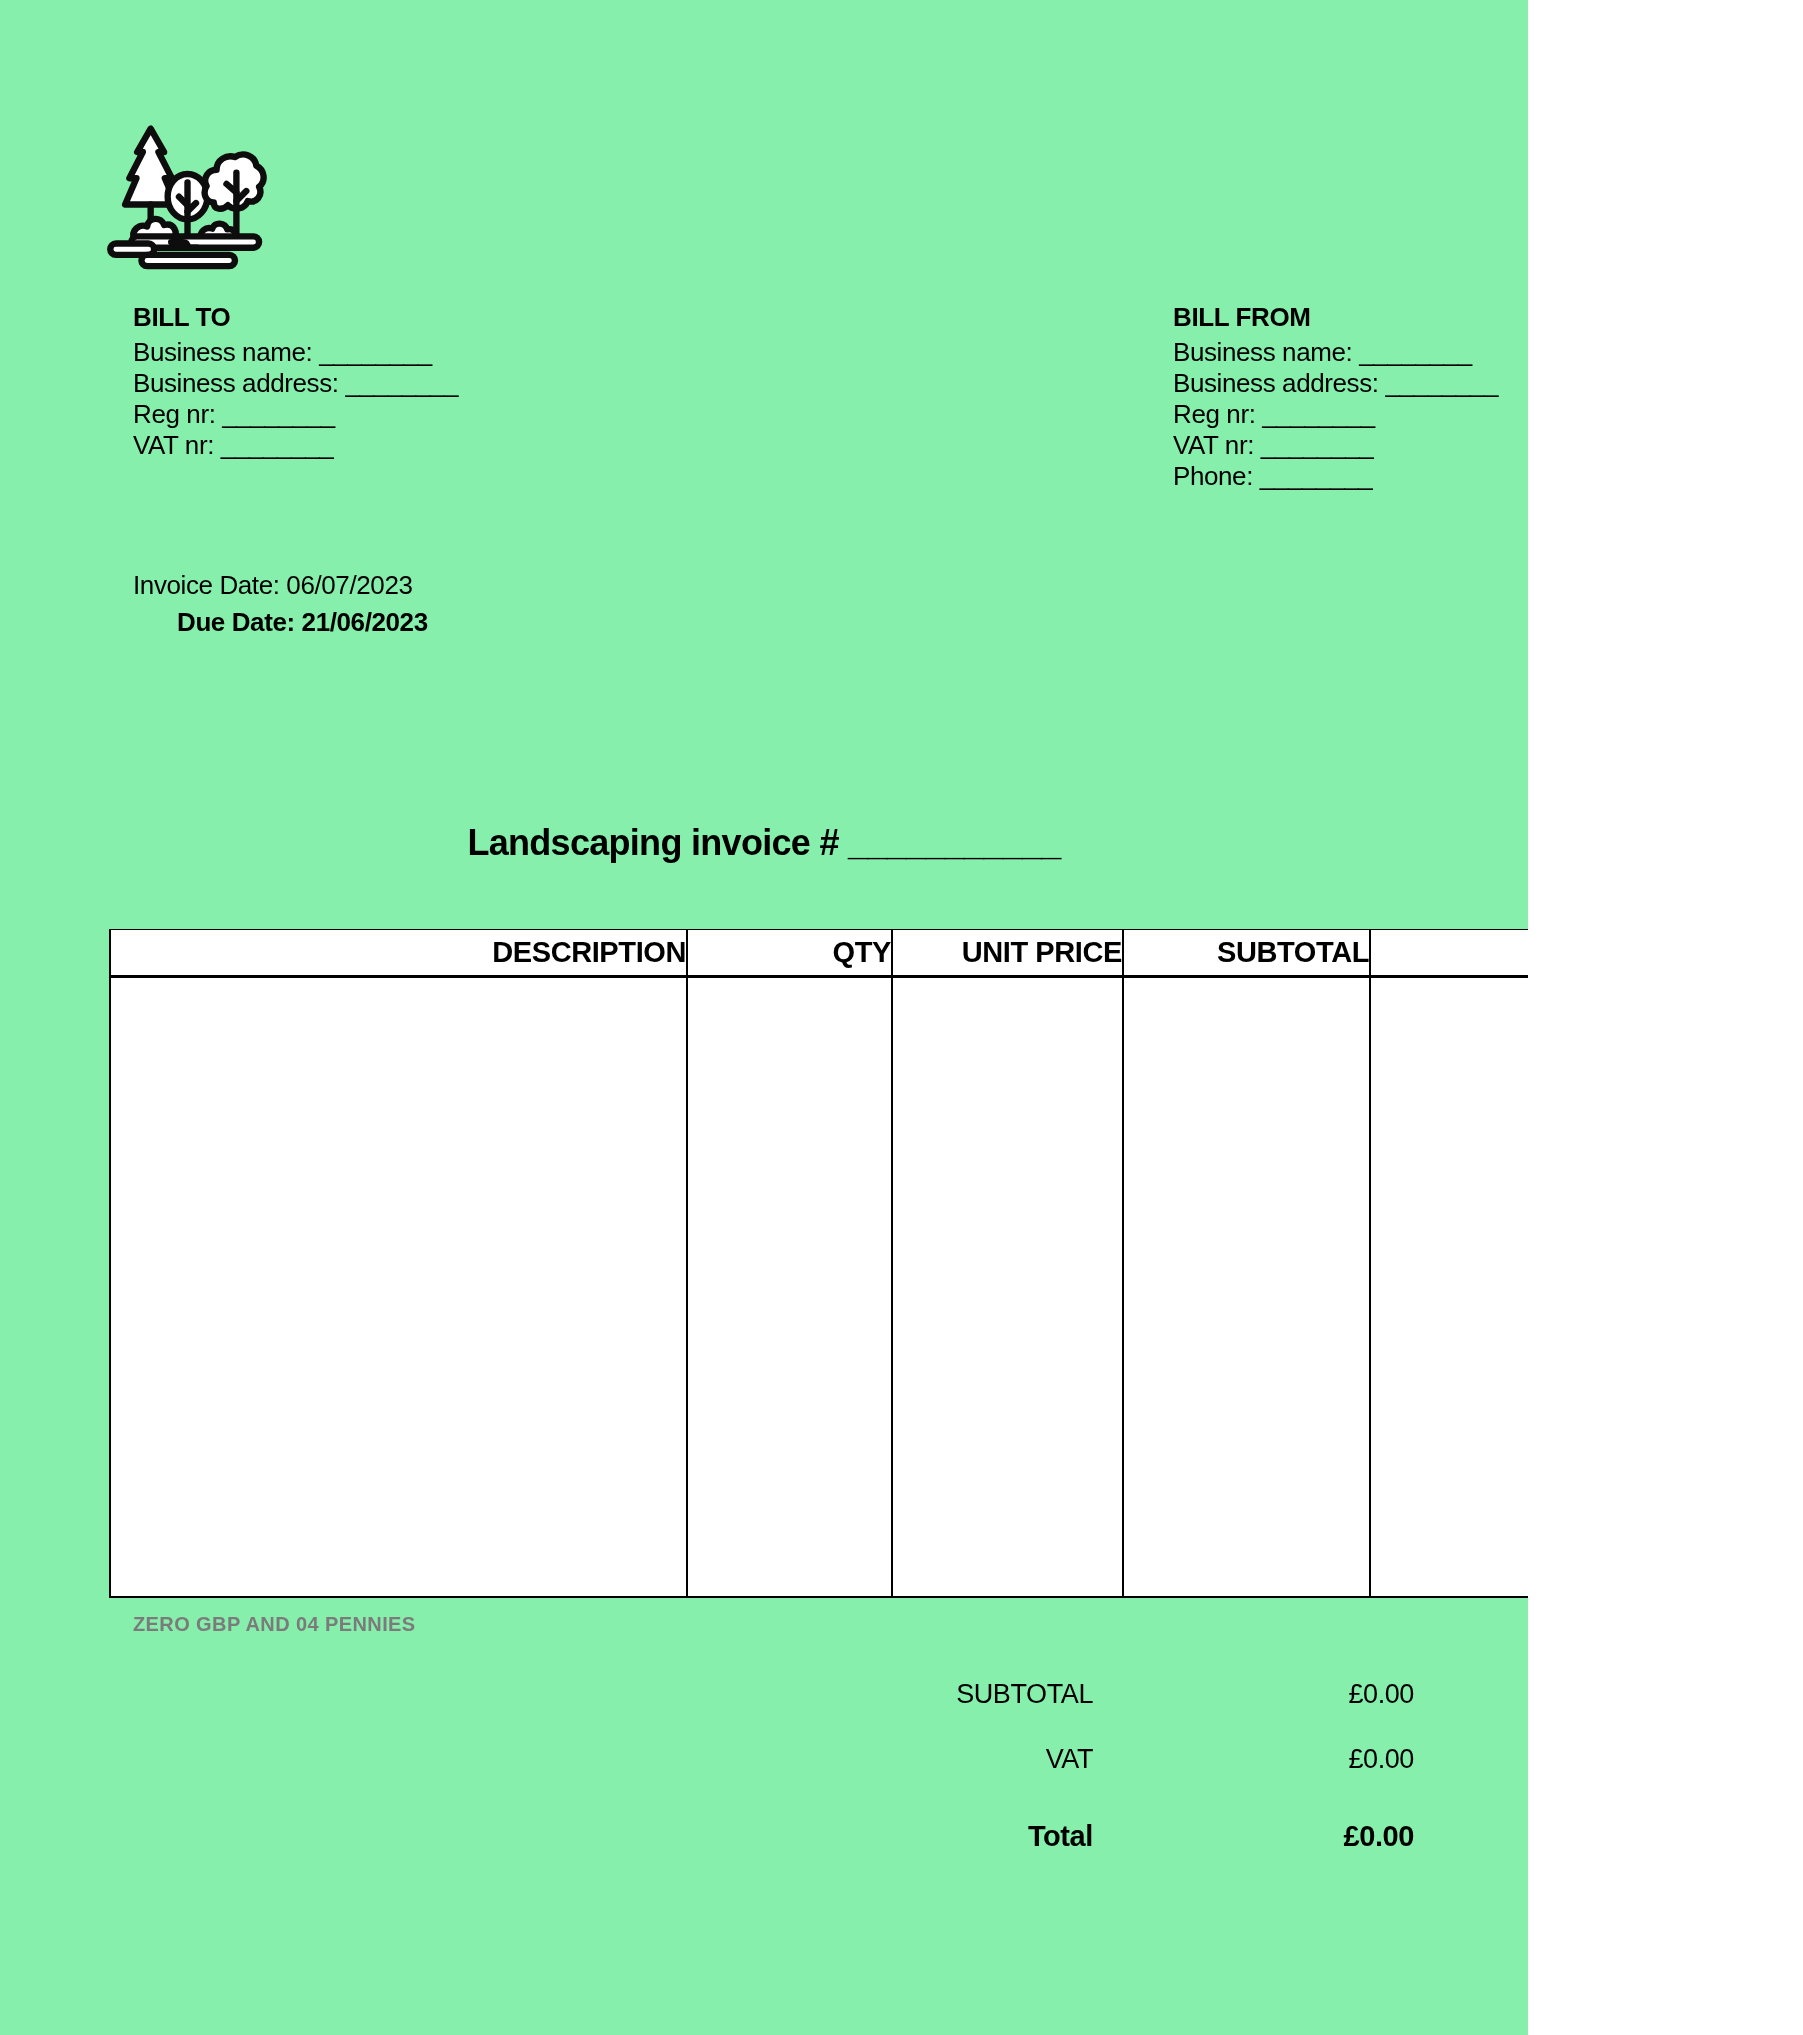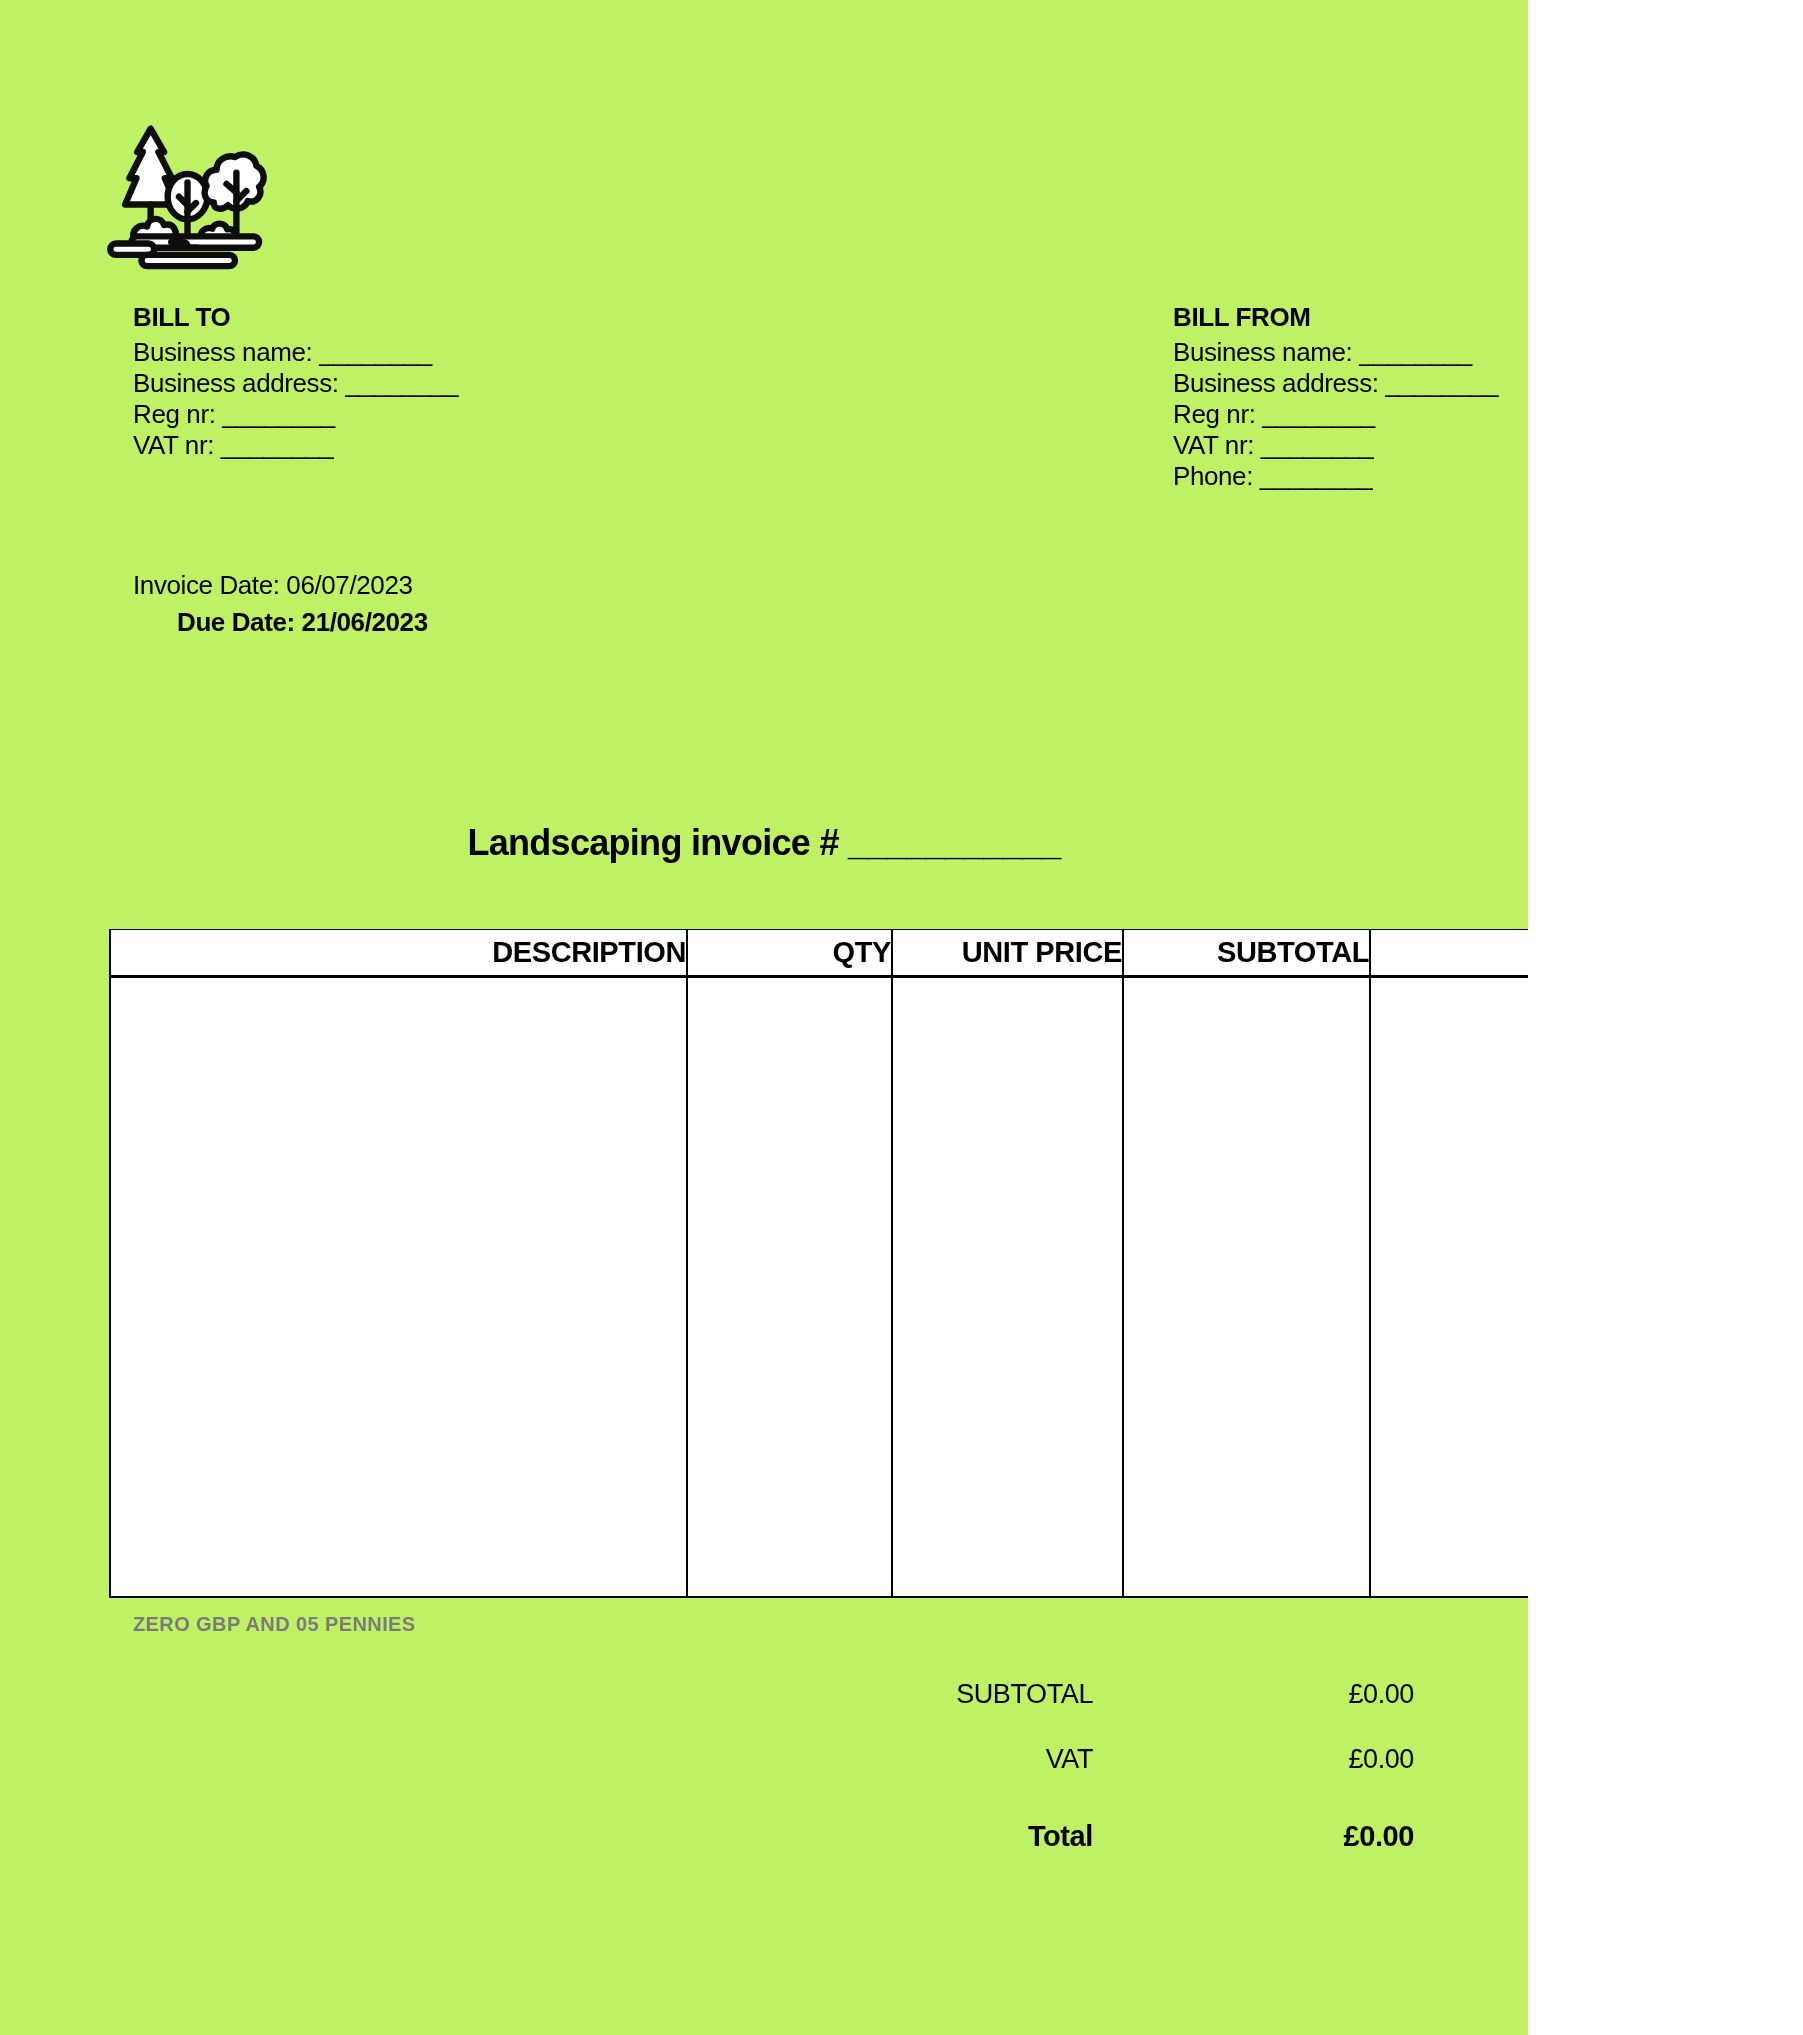--- a/index.html
+++ b/index.html
@@ -1,20 +1,20 @@
 <!DOCTYPE html>
 <html style="font-size:11.4px"><head>
 <meta charset="utf-8">
 <style>
   * { margin:0; padding:0; box-sizing:border-box; }
   html,body { background:#ffffff; }
   .page {
     position:relative;
     width:1528px; height:2035px;
-    background:#bef264;
+    background:#86efac;
     color:#000000;
     font-family:"Liberation Sans", sans-serif;
     overflow:hidden;
     padding-left:44px;
   }
 
   .logo { position:absolute; left:106px; top:118px; width:163px; height:156px; }
 
   .party { position:absolute; width:443px; }
   .party.bill-to   { left:133px;  top:300px; }
@@ -161,21 +161,21 @@
       <tr>
         <td></td>
         <td></td>
         <td></td>
         <td></td>
         <td></td>
       </tr>
     </tbody>
   </table>
 
-  <div class="amount-words">ZERO GBP AND 05 PENNIES</div>
+  <div class="amount-words">ZERO GBP AND 04 PENNIES</div>
 
   <div class="totals-row r0">
     <span class="t-label">SUBTOTAL</span>
     <span class="t-value">£0.00</span>
   </div>
   <div class="totals-row r1">
     <span class="t-label">VAT</span>
     <span class="t-value">£0.00</span>
   </div>
   <div class="totals-row r2">

